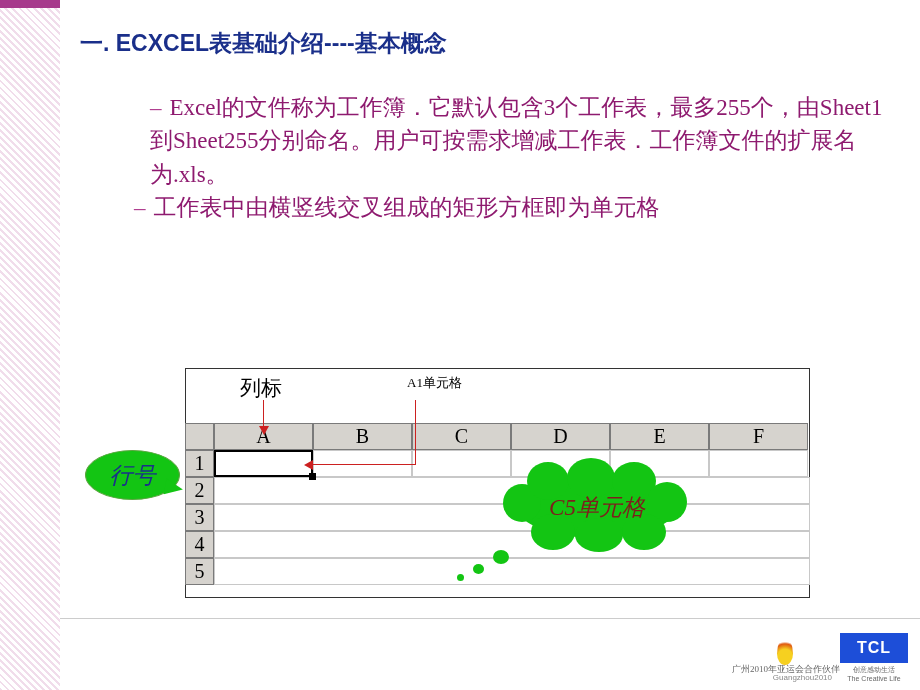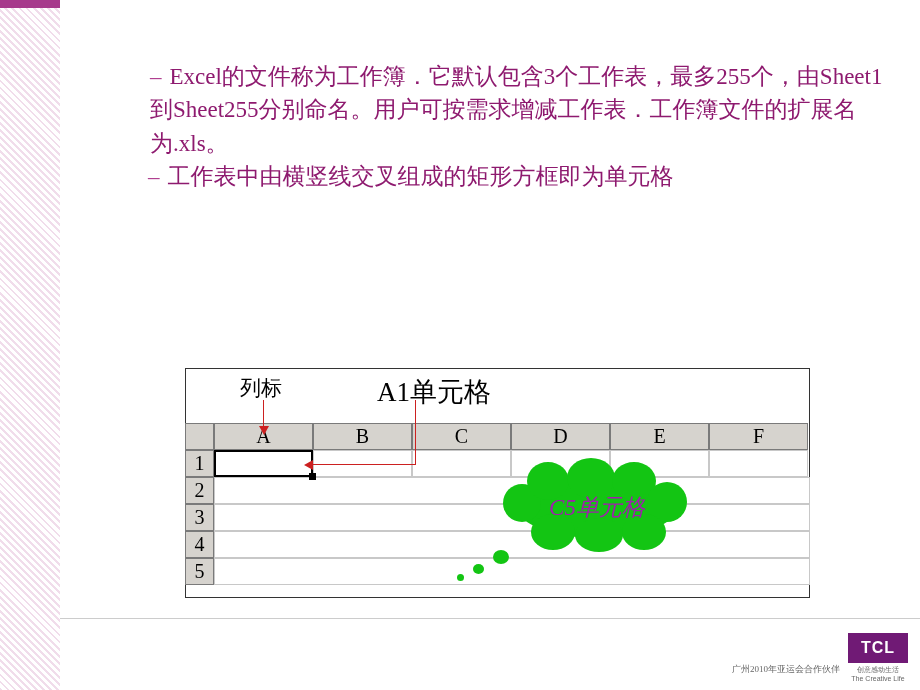--- a/index.html
+++ b/index.html
@@ -12,63 +12,64 @@
 .body{margin-top:32px;font-size:23px;line-height:1.45}
 .bullet-1{color:#000}
 .bullet-1 .dot{display:inline-block;width:30px;text-align:center;vertical-align:top;color:#000}
 .bullet-1 .t{display:inline}
 .sub{color:#8e1a6f;margin-left:70px}
 .sub .dash{color:#b04090;margin-right:8px}
 
 .diagram{position:absolute;left:85px;top:368px;width:730px;height:236px}
 .diag-img{position:absolute;left:100px;top:0;width:625px;height:230px;border:1px solid #333;background:#fff}
 .label-col{position:absolute;left:155px;top:6px;font-size:21px;font-family:"SimSun",serif}
-.label-a1{position:absolute;left:292px;top:6px;font-size:27px;font-family:"SimSun",serif}
+.label-a1{position:absolute;left:322px;top:6px;font-size:13px;font-family:"SimSun",serif}
 .col-header{position:absolute;top:55px;height:27px;background:#d6d3ce;border:1px solid #7a7a7a;text-align:center;font-size:20px;line-height:25px;font-family:"Times New Roman",serif}
 .row-header{position:absolute;left:100px;width:29px;height:27px;background:#d6d3ce;border:1px solid #7a7a7a;text-align:center;font-size:20px;line-height:25px;font-family:"Times New Roman",serif}
 .corner{position:absolute;left:100px;top:55px;width:29px;height:27px;background:#d6d3ce;border:1px solid #7a7a7a}
 .cell-grid{position:absolute;left:129px;top:82px;width:596px;height:148px}
 .cell{position:absolute;border:1px solid #c8c8c8;background:#fff}
 .cell.sel{border:2px solid #000;background:#fff}
 .handle{position:absolute;width:7px;height:7px;background:#000}
 .arrow-line{position:absolute;background:#cc2020}
 .arrow-head{position:absolute;width:0;height:0}
 
 .callout-row{position:absolute;left:0;top:82px;width:95px;height:50px}
 .ellipse{position:absolute;width:95px;height:50px;background:#13c513;border-radius:50%;display:flex;align-items:center;justify-content:center;color:#1a2f8a;font-style:italic;font-size:23px;font-family:"KaiTi","楷体",serif;border:1px solid #5aa63f}
 .ell-tail{position:absolute;left:80px;top:30px;width:0;height:0;border-left:18px solid #13c513;border-top:8px solid transparent;border-bottom:8px solid transparent;transform:rotate(10deg)}
 
-.cloud{position:absolute;left:432px;top:108px;width:160px;height:62px;color:#a21caf;font-style:italic;font-size:23px;font-family:"KaiTi","楷体",serif;display:flex;align-items:center;justify-content:center;z-index:5}
+.cloud{position:absolute;left:432px;top:108px;width:160px;height:62px;color:#7f1d1d;font-style:italic;font-size:23px;font-family:"KaiTi","楷体",serif;display:flex;align-items:center;justify-content:center;z-index:5}
 .cloud-body{position:absolute;inset:0;background:#13c513;border-radius:50%}
 .bump{position:absolute;background:#13c513;border-radius:50%}
 .cloud-text{position:relative;z-index:2}
 .trail{position:absolute;background:#13c513;border-radius:50%}
 
 .footer-line{position:absolute;left:60px;right:0;top:618px;height:1px;background:#ccc}
 .logo-block{position:absolute;right:12px;bottom:8px;display:flex;align-items:flex-end;gap:8px}
 .flame{width:24px;height:36px;position:relative}
 .flame::before{content:"";position:absolute;left:4px;top:0;width:16px;height:28px;background:radial-gradient(circle at 50% 70%,#f6d020 35%,#e05a10 60%,transparent 70%);border-radius:50% 50% 50% 50%/60% 60% 40% 40%}
 .gz{font-size:8px;color:#888;font-family:Arial}
-.tcl-box{width:60px;height:30px;background:#701a75;color:#fff;font-family:Arial;font-weight:bold;font-size:16px;display:flex;align-items:center;justify-content:center;letter-spacing:1px}
+.tcl-box{width:68px;height:30px;background:#1d4ed8;color:#fff;font-family:Arial;font-weight:bold;font-size:16px;display:flex;align-items:center;justify-content:center;letter-spacing:1px}
 .tcl-sub{font-size:7px;color:#666;font-family:Arial;margin-top:2px;text-align:center}
 .partner{font-size:9px;color:#666;font-family:"SimSun";position:absolute;right:80px;bottom:14px}
 </style>
 </head>
 <body>
 
 <div class="gradient-bar">
     <div class="top"></div>
   </div>
 
 <div class="content">
+  <div class="title">一. ECXCEL表基础介绍----基本概念</div>
 
   <div class="body">
     <div class="sub"><span class="dash">–</span><span>Excel的文件称为工作簿．它默认包含3个工作表，最多255个，由Sheet1到Sheet255分别命名。用户可按需求增减工作表．工作簿文件的扩展名为.xls。</span></div>
 
-    <div class="sub" style="margin-left:68px"><span class="dash">–</span><span>工作表中由横竖线交叉组成的矩形方框即为单元格</span></div>
+    <div class="sub" style="margin-left:54px"><span class="dash">–</span><span>工作表中由横竖线交叉组成的矩形方框即为单元格</span></div>
   </div>
 </div>
 
 <div class="diagram">
   <div class="diag-img"></div>
 
   <div class="label-col">列标</div>
   <div class="label-a1">A1单元格</div>
 
   <div class="corner"></div>
@@ -100,20 +101,26 @@
     <div class="handle" style="left:95px;top:23px"></div>
   </div>
 
   <div class="arrow-line" style="left:178px;top:32px;width:1px;height:28px"></div>
   <div class="arrow-head" style="left:174px;top:58px;border-left:5px solid transparent;border-right:5px solid transparent;border-top:9px solid #cc2020"></div>
 
   <div class="arrow-line" style="left:226px;top:96px;width:104px;height:1px"></div>
   <div class="arrow-line" style="left:330px;top:32px;width:1px;height:65px"></div>
   <div class="arrow-head" style="left:219px;top:92px;border-top:5px solid transparent;border-bottom:5px solid transparent;border-right:9px solid #cc2020"></div>
 
+  <div class="callout-row">
+    <div class="ellipse">
+        <span>行号</span>
+      </div>
+    <div class="ell-tail"></div>
+  </div>
 
   <div class="cloud">
     <div class="cloud-body"></div>
     <div class="bump" style="left:-14px;top:8px;width:38px;height:38px"></div>
     <div class="bump" style="left:10px;top:-14px;width:42px;height:38px"></div>
     <div class="bump" style="left:50px;top:-18px;width:48px;height:40px"></div>
     <div class="bump" style="left:95px;top:-14px;width:44px;height:38px"></div>
     <div class="bump" style="left:130px;top:6px;width:40px;height:40px"></div>
     <div class="bump" style="left:105px;top:38px;width:44px;height:36px"></div>
     <div class="bump" style="left:58px;top:42px;width:48px;height:34px"></div>
@@ -122,18 +129,22 @@
   </div>
   <div class="trail" style="left:408px;top:182px;width:16px;height:14px"></div>
   <div class="trail" style="left:388px;top:196px;width:11px;height:10px"></div>
   <div class="trail" style="left:372px;top:206px;width:7px;height:7px"></div>
 </div>
 
 <div class="footer-line"></div>
 <div class="partner">广州2010年亚运会合作伙伴</div>
 <div class="logo-block">
   <div>
+    <div class="flame"></div>
+    <div class="gz">Guangzhou2010</div>
+  </div>
+  <div>
     <div class="tcl-box">TCL</div>
     <div class="tcl-sub">
       <span>创意感动生活</span><br><span>The Creative Life</span>
     </div>
   </div>
 </div>
 
 </body></html>

